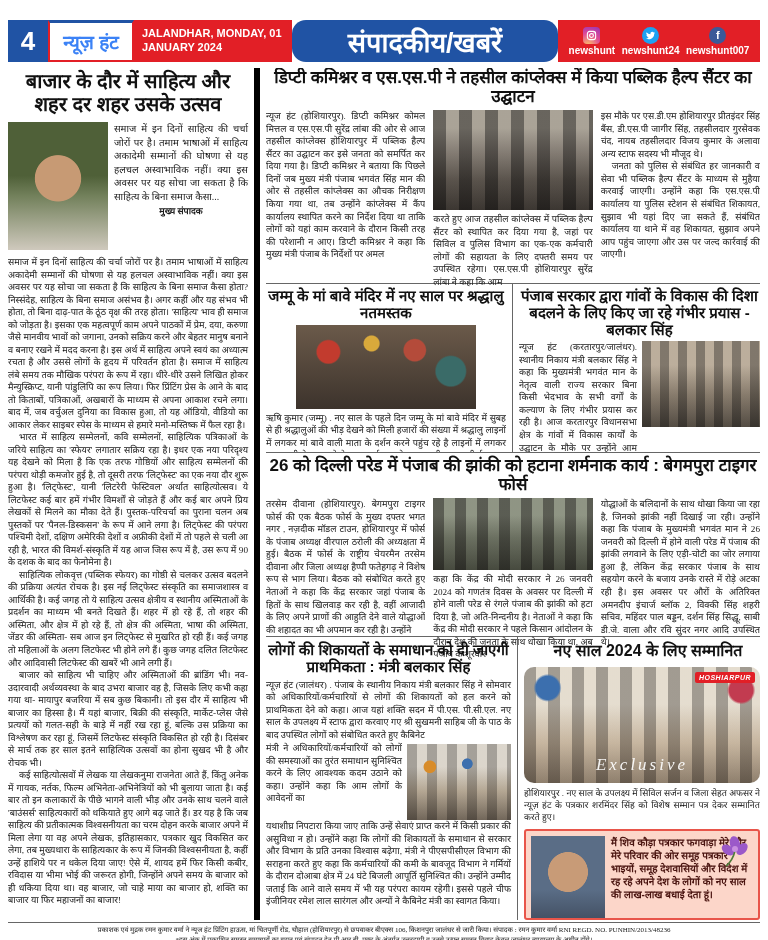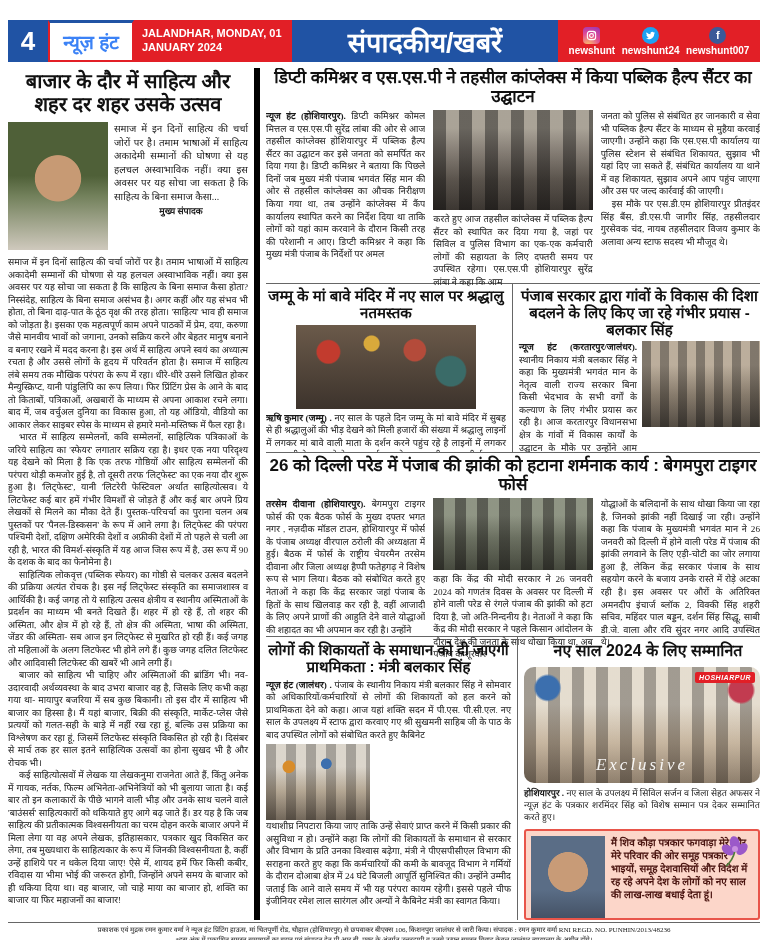--- a/index.html
+++ b/index.html
@@ -8,42 +8,42 @@
 
   
   .masthead{display:flex;height:42px;align-items:stretch;}
   .pageno{width:40px;background:#2053a4;color:#fff;display:flex;align-items:center;justify-content:center;
           font:bold 26px "Liberation Sans",sans-serif;}
   .logobox{width:86px;background:#ffffff;border:2px solid #e21f26;box-sizing:border-box;display:flex;align-items:center;justify-content:center;
           font:bold 19px "Liberation Sans",sans-serif;color:#3b82f6;border-top:3px solid #2053a4;}
   .datebox{width:150px;background:#e21f26;color:#fff;display:flex;align-items:center;padding-left:8px;
           font:bold 11px/1.25 "Liberation Sans",sans-serif;text-transform:uppercase;}
   .sectionbox{flex:0 0 266px;background:#2053a4;color:#fff;display:flex;align-items:center;justify-content:center;
-          font:bold 27px "Liberation Sans",sans-serif;}
+          font:bold 27px "Liberation Sans",sans-serif;border-radius:14px;}
   .socialbox{flex:1;background:#e21f26;display:flex;align-items:center;justify-content:space-evenly;padding:0 4px;}
   .social{display:flex;flex-direction:column;align-items:center;gap:1px;}
   .social .handle{color:#fff;font:bold 10px "Liberation Sans",sans-serif;}
   .sicon{width:17px;height:17px;border-radius:50%;display:flex;align-items:center;justify-content:center;}
   .ig{border-radius:4px;background:radial-gradient(circle at 30% 110%,#fdc468 0%,#df4996 55%,#9b36b7 95%);}
   .tw{background:#1da1f2;}
   .fb{background:#3b5998;color:#fff;font:bold 11px "Liberation Sans",sans-serif;}
 
   
   .content{display:flex;margin-top:6px;height:852px;}
   .leftcol{width:252px;border-right:6px solid #000000;padding-right:6px;box-sizing:border-box;overflow:hidden;}
   .maincol{flex:1;padding-left:6px;overflow:hidden;display:flex;flex-direction:column;}
 
   h1,h2,h3{margin:0;font-family:"Liberation Sans",sans-serif;color:#111;}
   .hl-editorial{font-size:20px;line-height:1.15;text-align:center;margin:2px 0 6px;}
   .hl-main{font-size:17px;line-height:1.1;text-align:center;margin:1px 0 4px;}
   .hl-sub{font-size:15px;line-height:1.12;text-align:center;margin:1px 0 3px;}
 
   p.body{margin:0;font-size:9.2px;line-height:1.36;text-align:justify;}
   p.body + p.body{text-indent:11px;}
-  .byline{font-weight:bold;}
+  .byline{font-weight:normal;}
 
   
   .ed-top{display:flex;gap:6px;}
   .ed-photo{width:100px;height:128px;flex:none;
      background:radial-gradient(circle at 50% 44%,#c79a74 0 26%,rgba(0,0,0,0) 27%),
                 linear-gradient(180deg,#4f6038 0 42%,#73815c 58%,#cfc9bd 100%);}
   .ed-right{flex:1;display:flex;flex-direction:column;}
   .ed-intro{font-size:9.8px;line-height:1.38;text-align:justify;margin:0;}
   .ed-authorbar{background:#2053a4;color:#fff;text-align:center;font:bold 15px/22px "Liberation Sans",sans-serif;margin-top:4px;}
   .ed-authortitle{text-align:center;font-size:9px;font-weight:bold;margin:1px 0 0;}
@@ -176,22 +176,22 @@
         <h2 class="hl-main">डिप्टी कमिश्नर व एस.एस.पी ने तहसील कांप्लेक्स में किया पब्लिक हैल्प सैंटर का उद्घाटन</h2>
         <div class="cols3">
           <div class="c">
             <p class="body"><span class="byline">न्यूज हंट (होशियारपुर).</span> <span>डिप्टी कमिश्नर कोमल मित्तल व एस.एस.पी सुरेंद्र लांबा की ओर से आज तहसील कांप्लेक्स होशियारपुर में पब्लिक हैल्प सैंटर का उद्घाटन कर इसे जनता को समर्पित कर दिया गया है। डिप्टी कमिश्नर ने बताया कि पिछले दिनों जब मुख्य मंत्री पंजाब भगवंत सिंह मान की ओर से तहसील कांप्लेक्स का औचक निरीक्षण किया गया था, तब उन्होंने कांप्लेक्स में कैंप कार्यालय स्थापित करने का निर्देश दिया था ताकि लोगों को यहां काम करवाने के दौरान किसी तरह की परेशानी न आए। डिप्टी कमिश्नर ने कहा कि मुख्य मंत्री पंजाब के निर्देशों पर अमल</span></p>
           </div>
           <div class="c">
             <div class="ph ph-udghatan"></div>
             <p class="body">करते हुए आज तहसील कांप्लेक्स में पब्लिक हैल्प सैंटर को स्थापित कर दिया गया है, जहां पर सिविल व पुलिस विभाग का एक-एक कर्मचारी लोगों की सहायता के लिए दफ्तरी समय पर उपस्थित रहेगा। एस.एस.पी होशियारपुर सुरेंद्र लांबा ने कहा कि आम</p>
           </div>
           <div class="c">
+            <p class="body">इस मौके पर एस.डी.एम होशियारपुर प्रीतइंदर सिंह बैंस, डी.एस.पी जागीर सिंह, तहसीलदार गुरसेवक चंद, नायब तहसीलदार विजय कुमार के अलावा अन्य स्टाफ सदस्य भी मौजूद थे।</p>
             <p class="body">जनता को पुलिस से संबंधित हर जानकारी व सेवा भी पब्लिक हैल्प सैंटर के माध्यम से मुहैया करवाई जाएगी। उन्होंने कहा कि एस.एस.पी कार्यालय या पुलिस स्टेशन से संबंधित शिकायत, सुझाव भी यहां दिए जा सकते हैं, संबंधित कार्यालय या थाने में वह शिकायत, सुझाव अपने आप पहुंच जाएगा और उस पर जल्द कार्रवाई की जाएगी।</p>
-            <p class="body">इस मौके पर एस.डी.एम होशियारपुर प्रीतइंदर सिंह बैंस, डी.एस.पी जागीर सिंह, तहसीलदार गुरसेवक चंद, नायब तहसीलदार विजय कुमार के अलावा अन्य स्टाफ सदस्य भी मौजूद थे।</p>
           </div>
         </div>
       </div>
 
       <div class="row2">
         <div class="box-jammu">
           <h3 class="hl-sub">जम्मू के मां बावे मंदिर में नए साल पर श्रद्धालु नतमस्तक</h3>
           <div class="ph ph-jammu jammu-photo"></div>
           <p class="body"><span class="byline">ऋषि कुमार (जम्मू) .</span> <span>नए साल के पहले दिन जम्मू के मां बावे मंदिर में सुबह से ही श्रद्धालुओं की भीड़ देखने को मिली हजारों की संख्या में श्रद्धालु लाइनों में लगकर मां बावे वाली माता के दर्शन करने पहुंच रहे है लाइनों में लगकर माता रानी के जयकारे के साथ दर्शन करके माता रानी का आशीर्वाद प्राप्त कर रहे हैं।</span></p>
         </div>
@@ -219,20 +219,21 @@
             <p class="body">योद्धाओं के बलिदानों के साथ धोखा किया जा रहा है, जिनको झांकी नहीं दिखाई जा रही। उन्होंने कहा कि पंजाब के मुख्यमंत्री भगवंत मान ने 26 जनवरी को दिल्ली में होने वाली परेड में पंजाब की झांकी लगवाने के लिए एड़ी-चोटी का जोर लगाया हुआ है, लेकिन केंद्र सरकार पंजाब के साथ सहयोग करने के बजाय उनके रास्ते में रोड़े अटका रही है। इस अवसर पर औरों के अतिरिक्त अमनदीप इंचार्ज ब्लॉक 2, विक्की सिंह शहरी सचिव, महिंदर पाल बड्डन, दर्शन सिंह सिद्धू, साबी डी.जे. वाला और रवि सुंदर नगर आदि उपस्थित थे।</p>
           </div>
         </div>
       </div>
 
       <div class="row3">
         <div class="box-shikayat">
           <h3 class="hl-sub">लोगों की शिकायतों के समाधान को दी जाएगी प्राथमिकता : मंत्री बलकार सिंह</h3>
           <p class="body"><span class="byline">न्यूज़ हंट (जालंधर) .</span> <span>पंजाब के स्थानीय निकाय मंत्री बलकार सिंह ने सोमवार को अधिकारियों/कर्मचारियों से लोगों की शिकायतों को हल करने को प्राथमिकता देने को कहा। आज यहां शक्ति सदन में पी.एस. पी.सी.एल. नए साल के उपलक्ष्य में स्टाफ द्वारा करवाए गए श्री सुखमनी साहिब जी के पाठ के बाद उपस्थित लोगों को संबोधित करते हुए कैबिनेट</span></p>
           <div class="sk-row">
+            <p class="body">मंत्री ने अधिकारियों/कर्मचारियों को लोगों की समस्याओं का तुरंत समाधान सुनिश्चित करने के लिए आवश्यक कदम उठाने को कहा। उन्होंने कहा कि आम लोगों के आवेदनों का</p>
             <div class="ph ph-shikayat sk-photo"></div>
           </div>
           <p class="body">यथाशीघ्र निपटारा किया जाए ताकि उन्हें सेवाएं प्राप्त करने में किसी प्रकार की असुविधा न हो। उन्होंने कहा कि लोगों की शिकायतों के समाधान से सरकार और विभाग के प्रति उनका विश्वास बढ़ेगा, मंत्री ने पीएसपीसीएल विभाग की सराहना करते हुए कहा कि कर्मचारियों की कमी के बावजूद विभाग ने गर्मियों के दौरान दोआबा क्षेत्र में 24 घंटे बिजली आपूर्ति सुनिश्चित की। उन्होंने उम्मीद जताई कि आने वाले समय में भी यह परंपरा कायम रहेगी। इससे पहले चीफ इंजीनियर रमेश लाल सारंगल और अन्यों ने कैबिनेट मंत्री का स्वागत किया।</p>
         </div>
 
         <div class="box-sammanit">
           <h2 class="hl-main" style="font-size:16px;margin-left:12px;">नए साल 2024 के लिए सम्मानित</h2>
           <div class="ph ph-sammanit sm-photo">
             <span class="badge">HOSHIARPUR</span>
             <span class="watermark">Exclusive</span>

